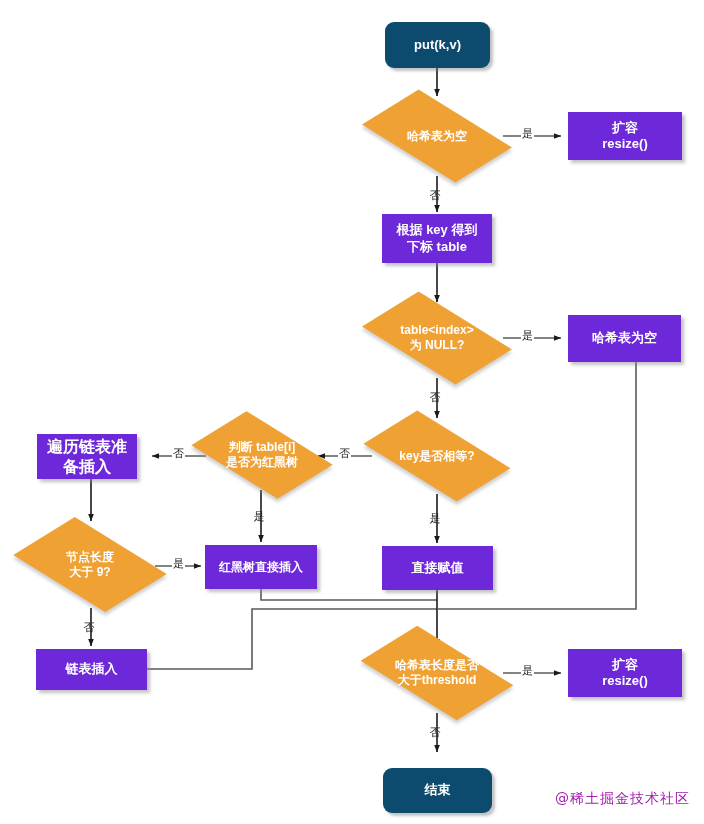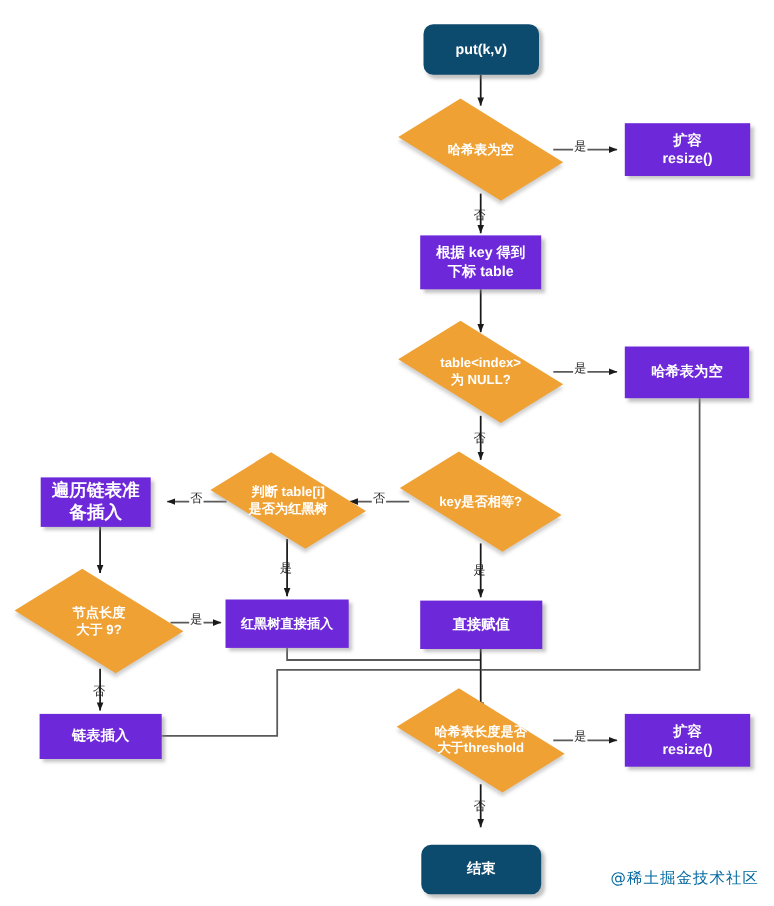--- a/index.html
+++ b/index.html
@@ -82,21 +82,21 @@
   }
   .edge-label.vert {
     writing-mode: vertical-rl;
     text-orientation: upright;
     letter-spacing: -1px;
   }
   #watermark {
     position: absolute;
     right: 14px;
     bottom: 16px;
-    color: #0369a1;
+    color: #a21caf;
     font-size: 14px;
     letter-spacing: 1px;
     z-index: 6;
     font-family: "DejaVu Sans", sans-serif;
   }
 </style>
 </head>
 <body>
 
 <div id="canvas">

